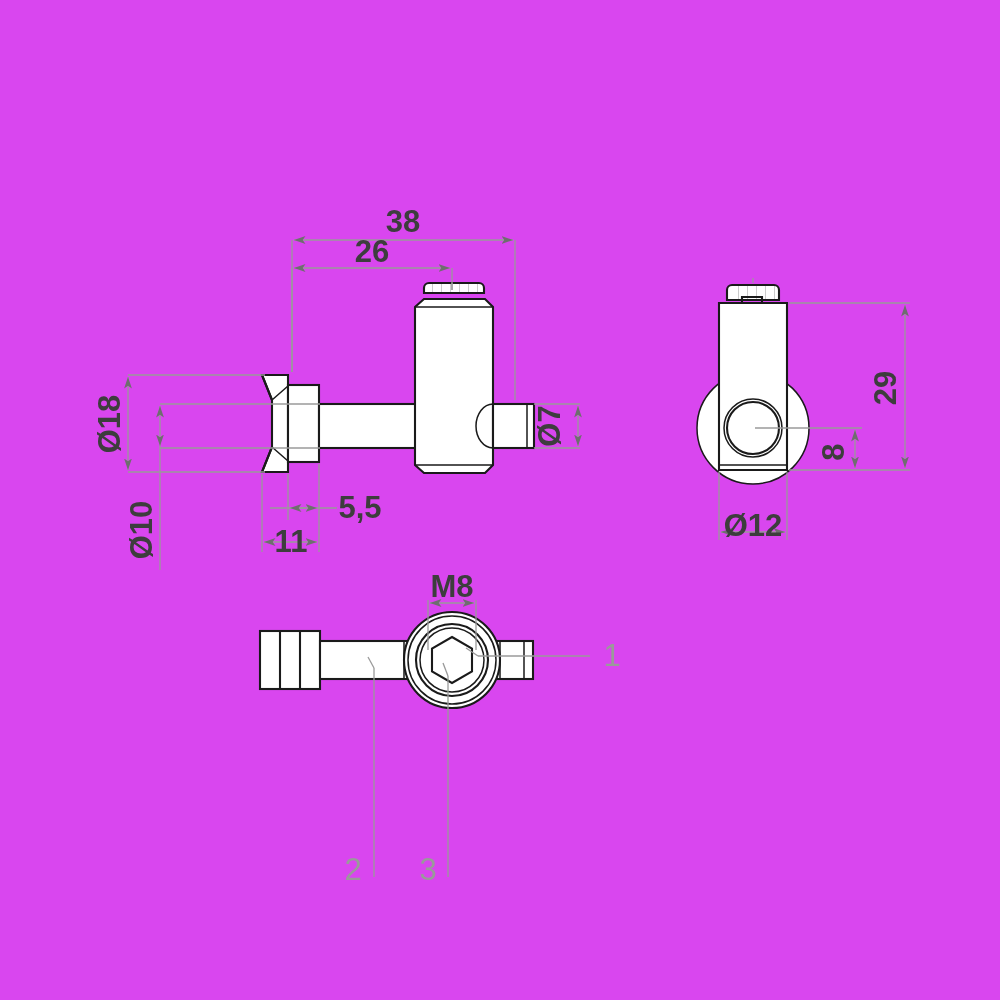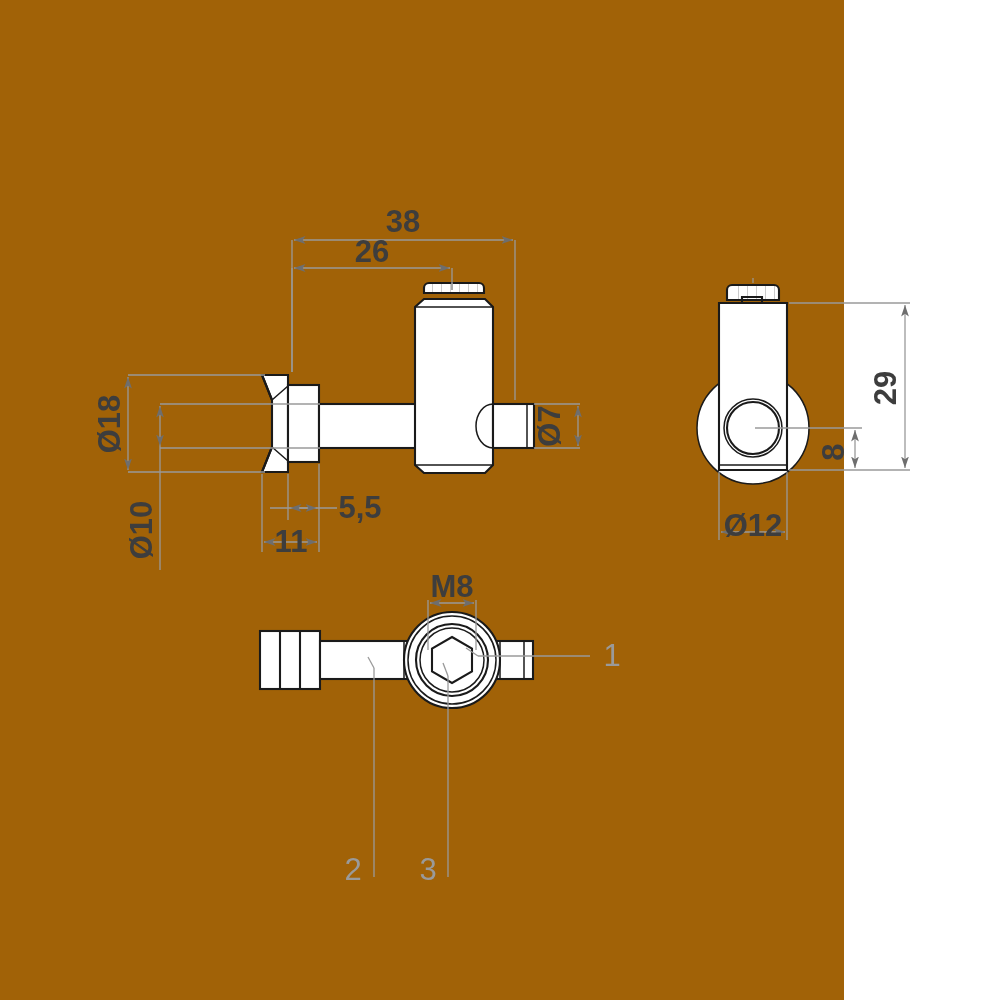--- a/index.html
+++ b/index.html
@@ -8,23 +8,23 @@
     background: #ffffff;
   }
   body {
     width: 1000px;
     height: 1000px;
     font-family: "Liberation Sans", sans-serif;
     overflow: hidden;
   }
   #drawing-root {
     position: relative;
-    width: 844px;
+    width: 1000px;
     height: 1000px;
-    background: #a16207;
+    background: #d946ef;
   }
   svg#cad {
     display: block;
     width: 1000px;
     height: 1000px;
   }
   
   .obj      { stroke: #1a1a1a; stroke-width: 2.1; fill: none; stroke-linecap: butt; stroke-linejoin: miter; }
   .obj-thin { stroke: #1a1a1a; stroke-width: 1.5; fill: none; }
   .hatch    { stroke: #8c8c8c; stroke-width: 0.9; fill: none; }

